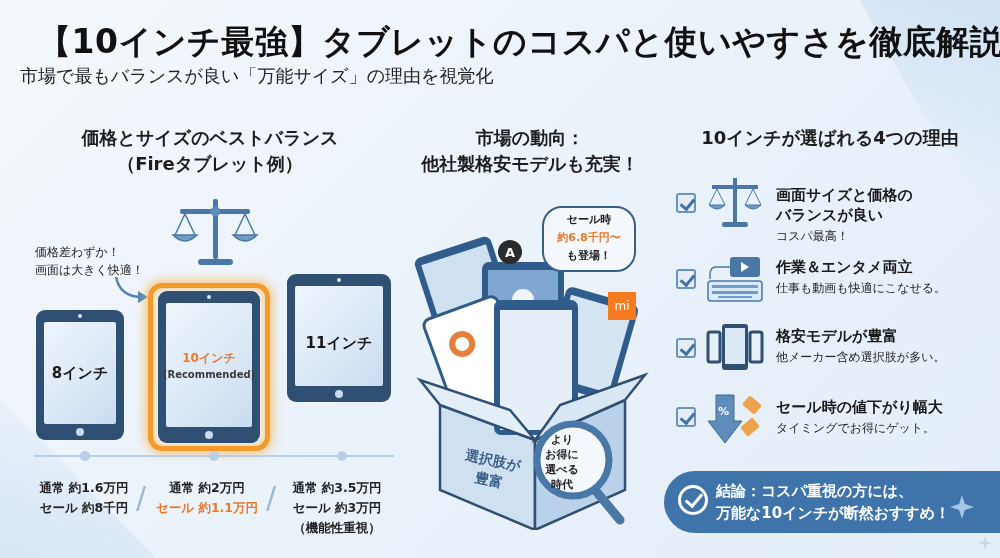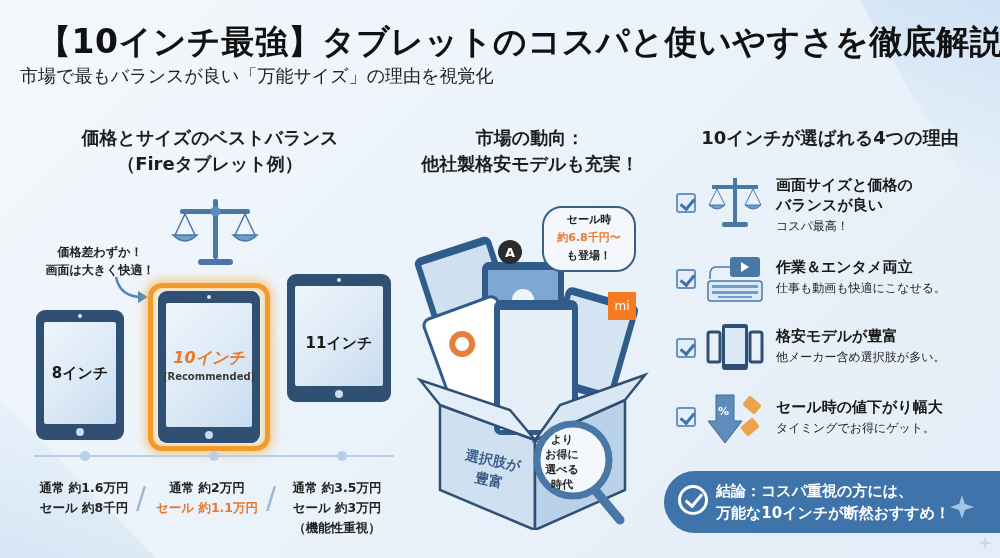--- a/index.html
+++ b/index.html
@@ -22,36 +22,36 @@
   .subtitle { position: absolute; left: 20px; top: 64px; font-size: 18px; color: #222; white-space: nowrap; }
 
   .sec-title { position: absolute; text-align: center; font-weight: bold; color: #1d1d1d; font-size: 18px; line-height: 26px; }
   .sec1 { left: 40px; width: 340px; top: 125px; }
   .sec2 { left: 400px; width: 260px; top: 125px; }
   .sec3 { left: 680px; width: 300px; top: 125px; }
 
   
   .scale { position: absolute; left: 170px; top: 195px; width: 90px; height: 75px; }
 
-  .note { position: absolute; left: 35px; top: 243px; width: 130px; text-align: center; font-size: 12px; font-weight: bold; line-height: 18px; color: #222; }
+  .note { position: absolute; left: 35px; top: 243px; width: 130px; font-size: 12px; font-weight: normal; line-height: 18px; color: #222; }
   .arrow { position: absolute; left: 112px; top: 275px; width: 40px; height: 30px; }
 
   .tablet { position: absolute; background: #2f4f73; border-radius: 9px; }
   .tablet .screen { position: absolute; left: 8px; right: 8px; top: 12px; bottom: 16px;
     background: linear-gradient(135deg, #eef5fc 0%, #dce9f6 55%, #c8dcf0 100%); border-radius: 2px;
     display: flex; flex-direction: column; align-items: center; justify-content: center; }
   .tablet .cam { position: absolute; top: 4px; left: 50%; width: 4px; height: 4px; margin-left: -2px; background: #d9e6f3; border-radius: 50%; }
   .tablet .home { position: absolute; bottom: 4px; left: 50%; width: 8px; height: 8px; margin-left: -4px; background: #c8dbf0; border-radius: 50%; }
   .t8 { left: 36px; top: 310px; width: 88px; height: 130px; }
   .t10 { left: 158px; top: 291px; width: 102px; height: 152px; }
   .t11 { left: 287px; top: 274px; width: 104px; height: 128px; }
   .glow { position: absolute; left: 148px; top: 283px; width: 122px; height: 168px; border: 5px solid #f39a2a; border-radius: 14px;
     box-shadow: 0 0 10px 3px rgba(247,171,60,0.6), inset 0 0 6px rgba(247,171,60,0.5); background: rgba(255,220,160,0.25); }
   .t-label { font-size: 15px; font-weight: bold; color: #1a1a1a; }
-  .t-label.orange { color: #e8782a; font-size: 16px; font-style: italic; }
+  .t-label.orange { color: #e8782a; font-size: 12px; }
   .t-sub { font-size: 10px; font-weight: bold; color: #3a3a3a; margin-top: 2px; }
   .t11 .screen { justify-content: flex-start; padding-top: 48px; }
 
   .baseline { position: absolute; left: 34px; top: 455px; width: 360px; height: 2px; background: #b6d0ea; }
   .dot { position: absolute; top: -4px; width: 10px; height: 10px; border-radius: 50%; background: #b6d0ea; }
 
   .price { position: absolute; top: 478px; font-size: 12.5px; font-weight: bold; line-height: 20px; color: #222; text-align: center; }
   .p1 { left: 34px; width: 100px; }
   .p2 { left: 152px; width: 110px; }
   .p3 { left: 282px; width: 110px; }
@@ -226,21 +226,21 @@
 
 <div class="reason r1">
   <div class="check" style="top:18px"></div>
   <svg class="r-icon" style="top:0" width="58" height="55" viewBox="0 0 58 55">
     <rect x="27" y="3" width="4" height="44" fill="#4a78a6"></rect>
     <rect x="6" y="10" width="46" height="4" fill="#4a78a6"></rect>
     <path d="M3 30 Q11 38 19 30 Z M39 30 Q47 38 55 30 Z" fill="#6f9cc8" stroke="#4a78a6"></path>
     <path d="M11 14 L3 30 M11 14 L19 30 M47 14 L39 30 M47 14 L55 30" stroke="#4a78a6" fill="none"></path>
     <rect x="16" y="47" width="26" height="5" rx="2" fill="#4a78a6"></rect>
   </svg>
-  <div class="r-text" style="top:0">
+  <div class="r-text" style="top:10px">
     <div class="r-title">画面サイズと価格の</div>
     <div class="r-title">バランスが良い</div>
     <div class="r-desc">コスパ最高！</div>
   </div>
 </div>
 
 <div class="reason r2">
   <div class="check" style="top:14px"></div>
   <svg class="r-icon" style="top:0" width="58" height="50" viewBox="0 0 58 50">
     <rect x="24" y="2" width="30" height="20" rx="3" fill="#4a78a6"></rect>

